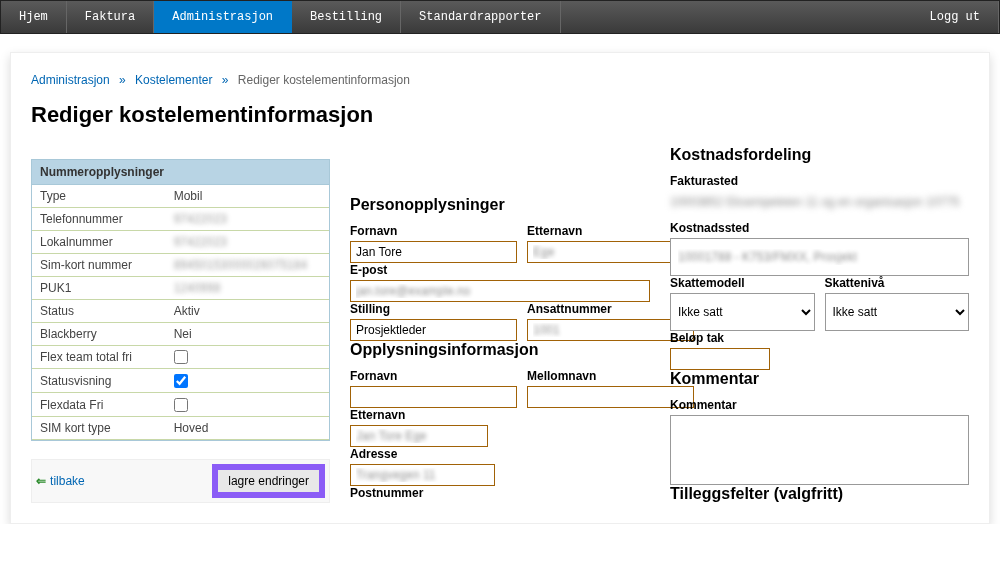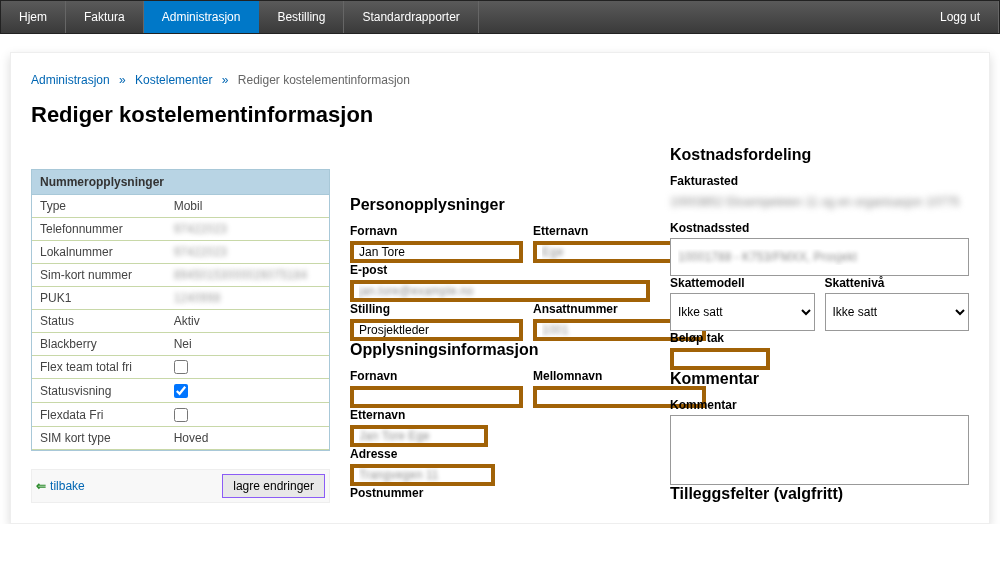--- a/index.html
+++ b/index.html
@@ -1,18 +1,18 @@
 <!DOCTYPE html>
 <html><head>
   <meta charset="utf-8">
   <style>
     * { margin: 0; padding: 0; box-sizing: border-box; }
     body { font-family: Verdana, Arial, sans-serif; font-size: 12px; background: #ffffff; color: #333; }
     .page { width: 1000px; }
-    .nav { display: flex; background: linear-gradient(to bottom, #5a5a5a, #3a3a3a); border: 1px solid #222; }
+    .nav { display: flex; background: linear-gradient(to bottom, #5a5a5a, #3a3a3a); border: 1px solid #222; font-family: Liberation Mono, monospace; }
     .nav-item { padding: 9px 18px; color: #fff; cursor: pointer; border-right: 1px solid #666; font-size: 12px; }
     .nav-item.active { background: #0078c8; border-right: 1px solid #0078c8; }
     .nav-spacer { flex: 1; }
     .content { margin: 18px 10px 0 10px; background: #fff; padding: 20px; border: 1px solid #eee; box-shadow: 0 4px 10px rgba(0,0,0,0.15); }
     .breadcrumb { margin-bottom: 15px; color: #666; font-size: 12px; }
     .breadcrumb a { color: #0066b3; text-decoration: none; }
     .breadcrumb .sep { margin: 0 6px; color: #0066b3; }
     h1 { font-size: 22px; font-weight: bold; margin-bottom: 18px; color: #000; }
     h2 { font-size: 16px; font-weight: bold; margin-bottom: 10px; color: #000; }
     .columns { display: flex; gap: 20px; align-items: flex-end; }
@@ -23,25 +23,25 @@
     .info-panel-header { background: #b8d4e4; padding: 5px 8px; font-size: 12px; font-weight: bold; color: #333; border-bottom: 1px solid #a8c8d8; }
     .info-table { width: 100%; border-collapse: collapse; }
     .info-table td { padding: 4px 8px; font-size: 12px; border-bottom: 1px solid #c8d8a8; color: #444; vertical-align: middle; }
     .info-table tr td:first-child { width: 45%; }
     .info-table .blur { color: transparent; text-shadow: 0 0 5px #999; user-select: none; }
     .cb { width: 14px; height: 14px; vertical-align: middle; }
     .actions { display: flex; align-items: center; margin-top: 18px; padding: 4px; border: 1px solid #eee; background: #f8f8f8; }
     .back-link { color: #0066b3; text-decoration: none; display: inline-flex; align-items: center; font-size: 12px; }
     .back-arrow { display: inline-block; margin-right: 4px; color: #2a8a2a; font-weight: bold; }
     .actions-spacer { flex: 1; }
-    .btn-save { padding: 4px 10px; background: #e8e8e8; border: 1px solid #8b5cf6; font-size: 12px; cursor: pointer; }
+    .btn-save { padding: 4px 10px; background: #e8e8e8; border: 6px solid #8b5cf6; font-size: 12px; cursor: pointer; }
     .form-row { display: flex; gap: 10px; }
     .form-group { flex: 1; display: flex; flex-direction: column; }
     .form-group label { font-size: 12px; font-weight: bold; color: #000; margin-bottom: 3px; }
-    .form-group input[type=text] { border: 4px solid #a16207; padding: 3px 5px; font-size: 12px; height: 22px; font-family: inherit; }
+    .form-group input[type=text] { border: 1px solid #a16207; padding: 3px 5px; font-size: 12px; height: 22px; font-family: inherit; }
     .form-group select { border: 1px solid #999; padding: 4px 3px; font-size: 12px; height: 38px; background: #fff; font-family: inherit; }
     .form-group textarea { border: 1px solid #999; font-size: 12px; resize: none; height: 70px; }
     .static-text { color: #888; filter: blur(3px); margin-bottom: 12px; font-size: 12px; user-select: none; }
     .small-input { width: 120px; }
   </style>
 </head>
 <body>
 <div class="page">
 
 <div class="nav">

